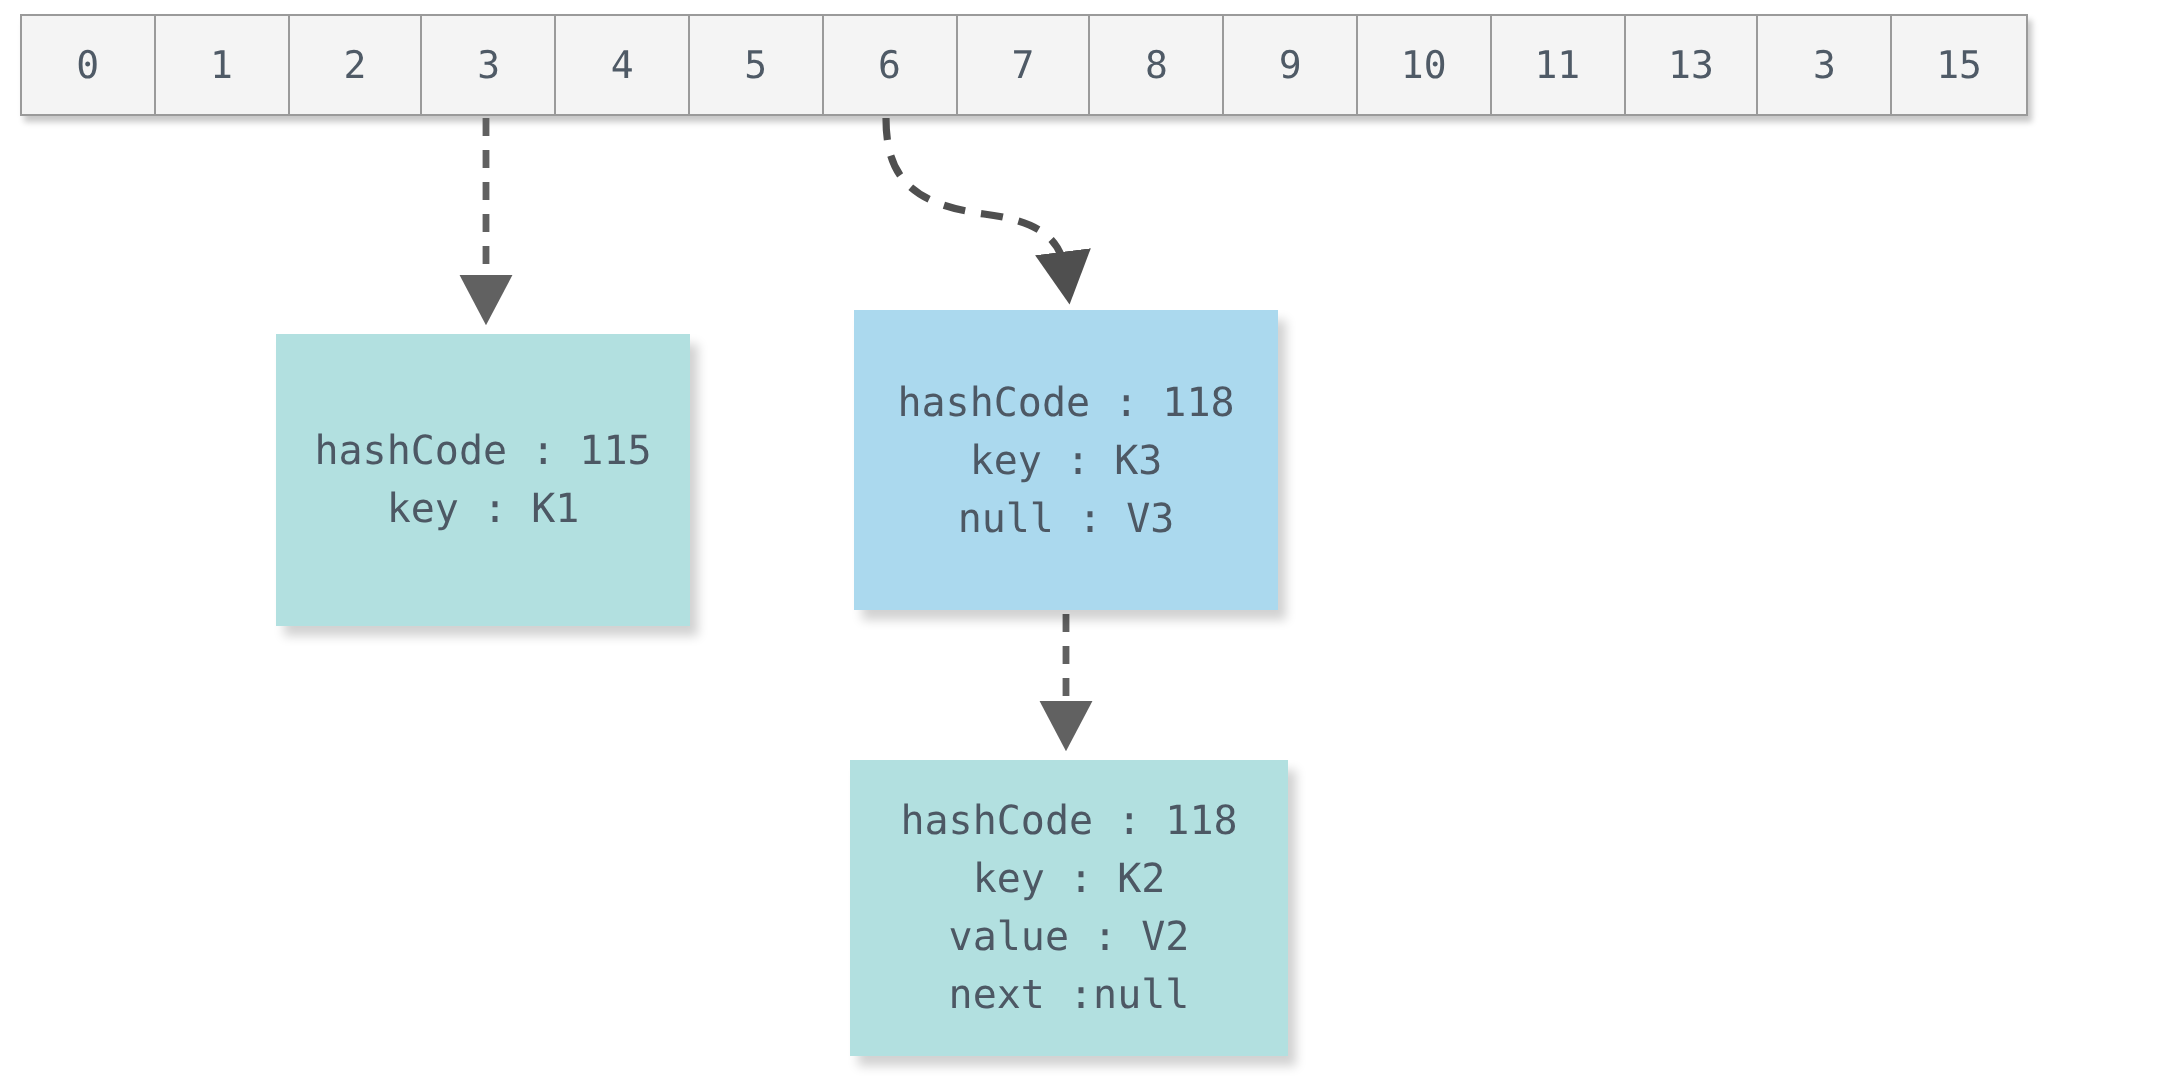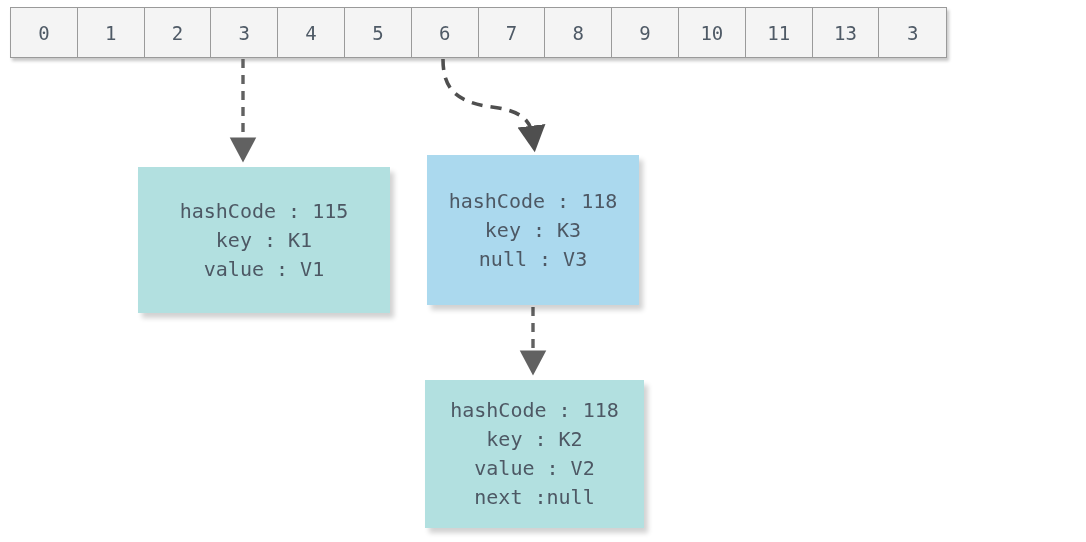--- a/index.html
+++ b/index.html
@@ -69,21 +69,21 @@
     box-shadow: 4px 5px 5px rgba(0,0,0,0.18);
   }
   .node .line {
     display: block;
     text-align: center;
   }
 
   #node-k1 {
     left: 138px;
     top: 167px;
-    width: 252px;
+    width: 207px;
     height: 146px;
     background: #b2e0e0;
   }
   #node-k3 {
     left: 427px;
     top: 155px;
     width: 212px;
     height: 150px;
     background: #abd9ee;
   }
@@ -118,20 +118,21 @@
     <div class="bucket-cell">4</div>
     <div class="bucket-cell">5</div>
     <div class="bucket-cell">6</div>
     <div class="bucket-cell">7</div>
     <div class="bucket-cell">8</div>
     <div class="bucket-cell">9</div>
     <div class="bucket-cell">10</div>
     <div class="bucket-cell">11</div>
     <div class="bucket-cell">13</div>
     <div class="bucket-cell">3</div>
+    <div class="bucket-cell">15</div>
   </div>
 
   <svg id="arrows" viewBox="0 0 1086 542" xmlns="http://www.w3.org/2000/svg">
     <defs>
       <marker id="ah-dark" markerWidth="9" markerHeight="9" refX="3.4" refY="4.5" orient="auto" markerUnits="strokeWidth">
         <path d="M0,0.6 L7.4,4.5 L0,8.4 Z" fill="#4f4f4f"></path>
       </marker>
       <marker id="ah-gray" markerWidth="9" markerHeight="9" refX="3.4" refY="4.5" orient="auto" markerUnits="strokeWidth">
         <path d="M0,0.6 L7.4,4.5 L0,8.4 Z" fill="#616161"></path>
       </marker>
@@ -146,21 +147,20 @@
     </g>
 
     <g>
       <path d="M533,307 L533,362" stroke="#616161" stroke-width="3.4" fill="none" stroke-dasharray="9,7" marker-end="url(#ah-gray)"></path>
     </g>
   </svg>
 
   <div class="node" id="node-k1">
     <span class="line">hashCode : 115</span>
     <span class="line">key : K1</span>
-    <span class="line">value : V1</span>
   </div>
 
   <div class="node" id="node-k3">
     <span class="line">hashCode : 118</span>
     <span class="line">key : K3</span>
     <span class="line">null : V3</span>
   </div>
 
   <div class="node" id="node-k2">
     <span class="line">hashCode : 118</span>

